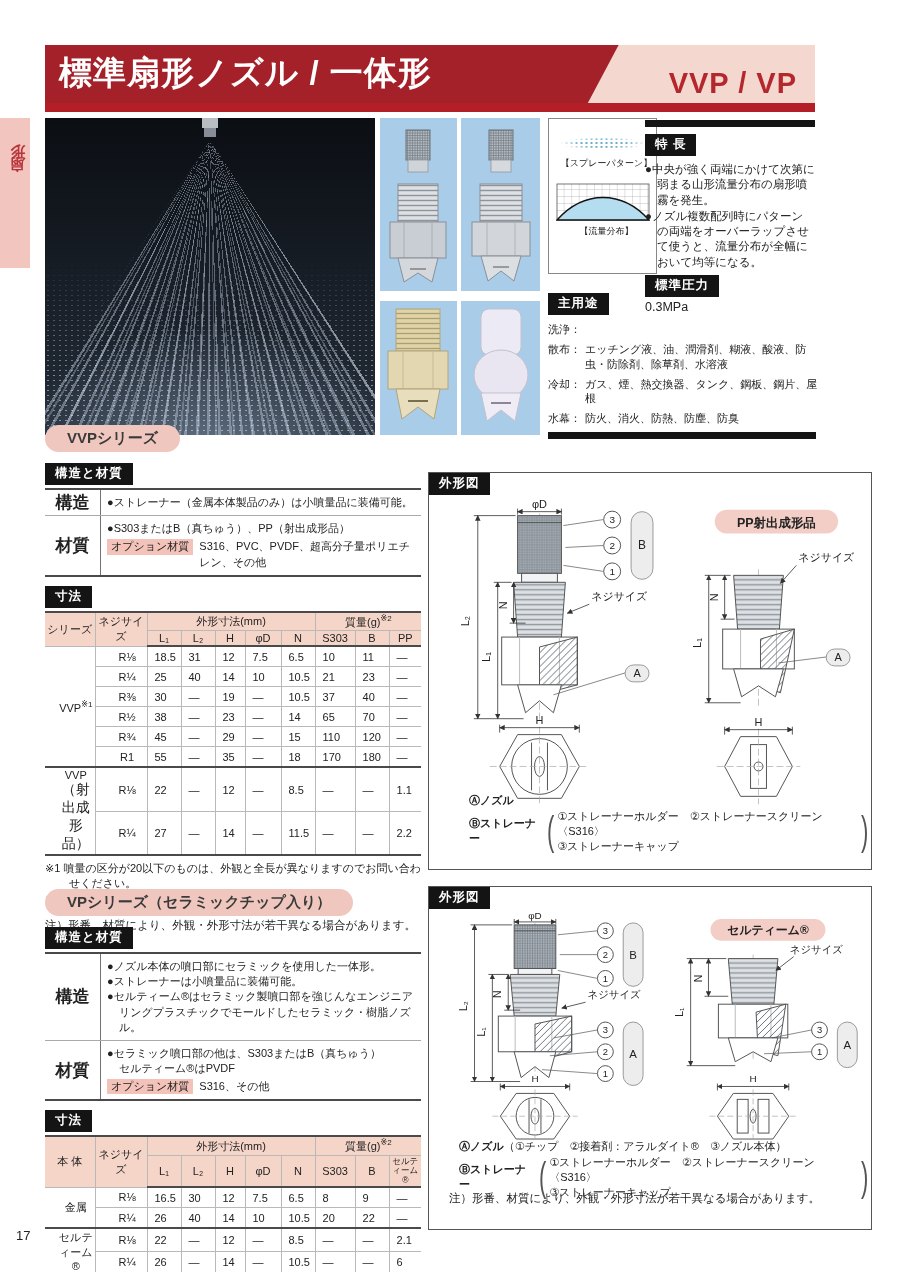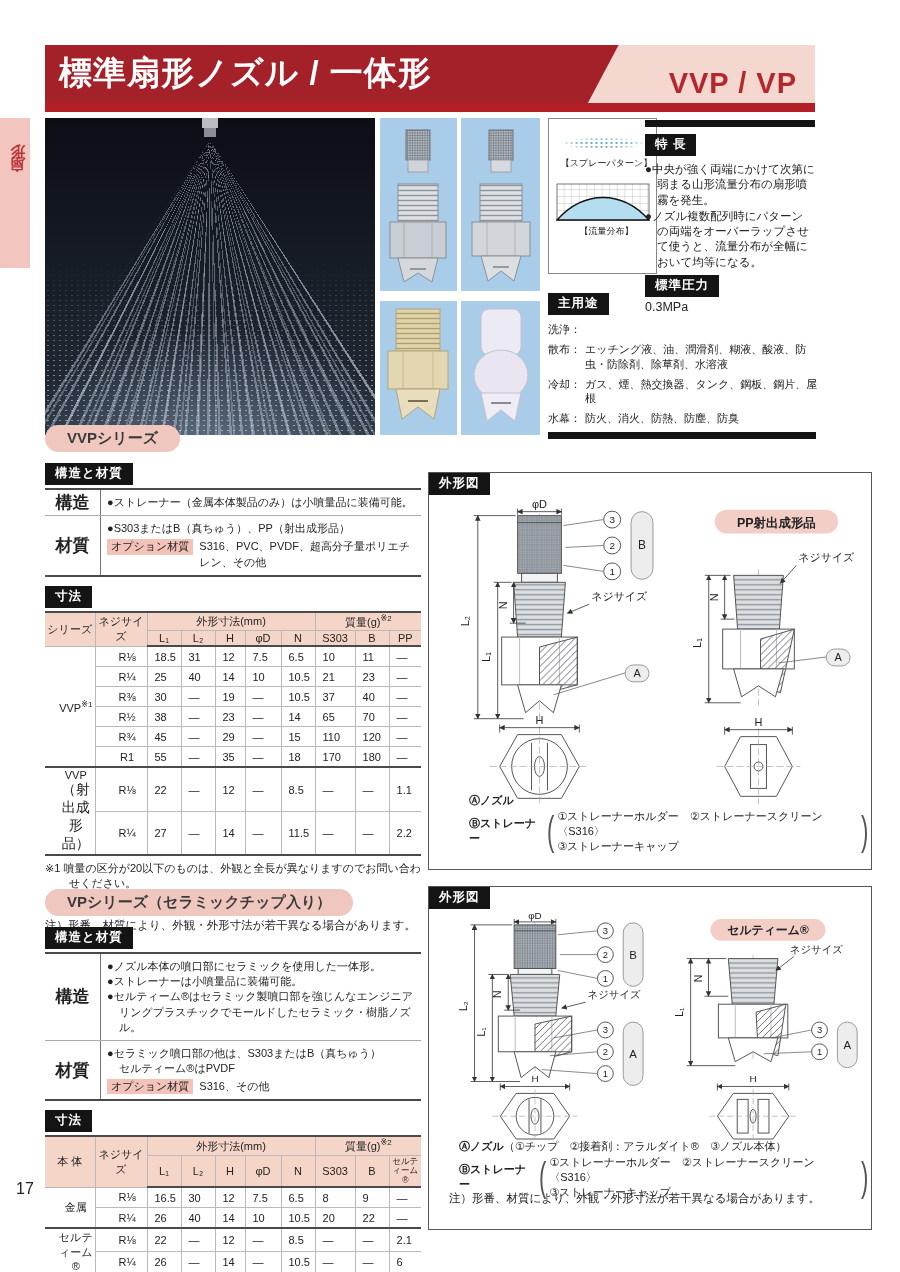--- a/index.html
+++ b/index.html
@@ -108,21 +108,21 @@
   .dia{border:1.5px solid #555;background:#fff;}
   .vvp-dia{left:428px;top:472px;width:442px;height:396px;}
   .vp-dia{left:428px;top:886px;width:442px;height:342px;}
   .dia .bhead{position:absolute;left:0;top:0;}
   .dwg{position:absolute;left:1px;top:24px;width:438px;}
   .legend{position:absolute;font-size:11px;line-height:1.35;}
   .leg-b{display:flex;align-items:center;margin-top:1px;}
   .bigp{font-size:40px;font-weight:100;color:#555;transform:scaleX(.55);line-height:.9;flex:none;}
   .leg-bold{font-weight:bold;}
   .dia-caution{position:absolute;font-size:11.5px;}
-  .pagenum{left:16px;top:1180px;font-size:16px;}
+  .pagenum{left:16px;top:1228px;font-size:13px;}
 
   svg text{font-family:"Liberation Sans","DejaVu Sans",sans-serif;fill:#222;}
 </style>
 </head>
 <body>
 
 <svg width="0" height="0" style="position:absolute">
   <defs>
     <pattern id="mesh" width="5" height="5" patternUnits="userSpaceOnUse">
       <rect width="5" height="5" fill="#b3bac0"></rect>

